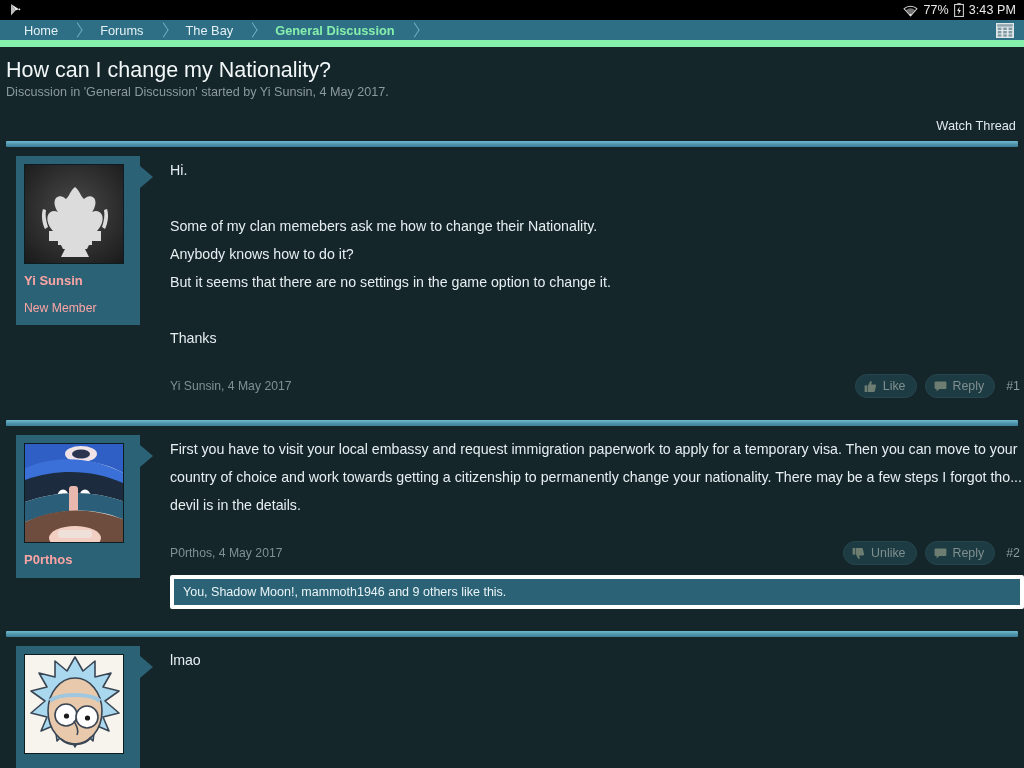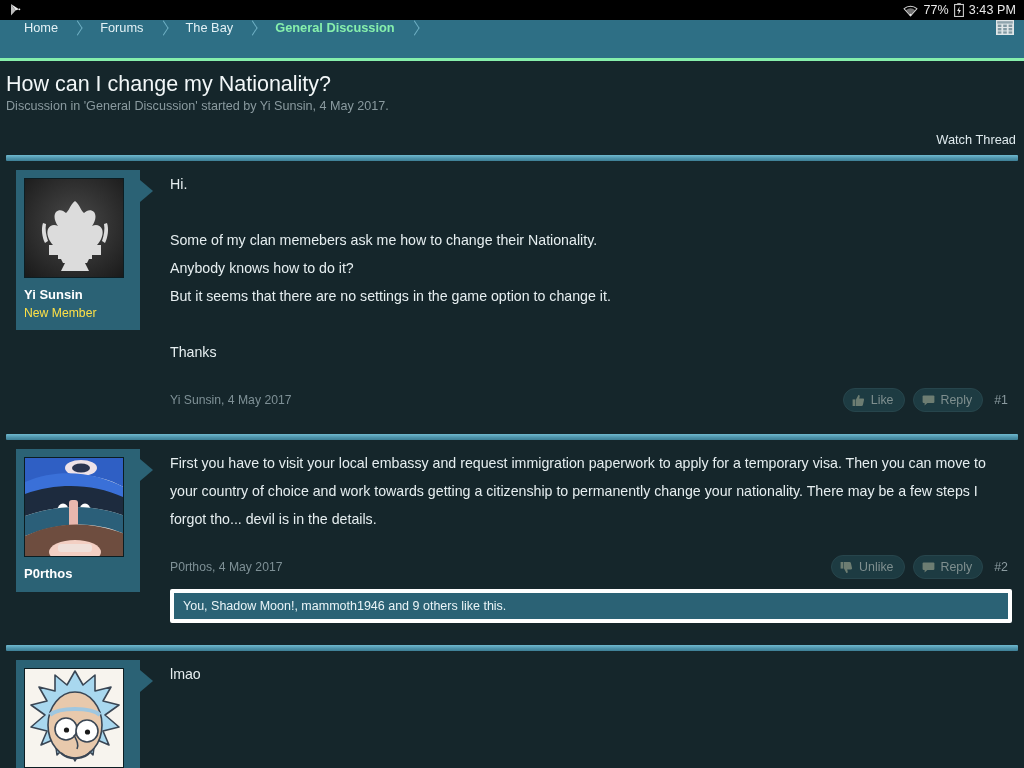--- a/index.html
+++ b/index.html
@@ -21,24 +21,24 @@
   }
   .statusbar .left { display: flex; align-items: center; gap: 6px; flex: 1; }
   .statusbar .right { display: flex; align-items: center; gap: 5px; }
   .play-icon { width: 14px; height: 14px; display: block; }
   .wifi-icon { width: 15px; height: 13px; display: block; }
   .batt-icon { width: 10px; height: 14px; display: block; }
   .sb-text { font-size: 12.5px; letter-spacing: 0.1px; color: #eaeaea; }
 
   
   .crumbbar {
-    height: 41px; width: 100%;
+    height: 27px; width: 100%;
     background: #2e6f85;
-    border-bottom: 3px solid #86efac;
-    display: flex; align-items: flex-start;
+    border-bottom: 7px solid #86efac;
+    display: flex; align-items: center;
     position: relative;
   }
   .crumb-edge { width: 11px; background: #15262b; }
   .crumbs { display: flex; align-items: stretch; }
   .crumb {
     display: flex; align-items: center;
     padding: 0 13px 0 13px;
     color: #e3f1f5;
     font-size: 12.8px;
     white-space: nowrap;
@@ -109,27 +109,27 @@
     border-left: 13px solid #2b6275;
   }
   .avatar {
     width: 100px; height: 100px;
     border: 1px solid #0c1d22;
     display: block; overflow: hidden;
   }
   .avatar svg { display: block; }
   .username {
     margin-top: 9px; font-size: 13px; font-weight: bold;
-    color: #ffffff; line-height: 1.2;
+    color: #fca5a5; line-height: 1.2;
   }
   .usertitle {
-    margin-top: 3px; font-size: 12.2px; color: #fde047; line-height: 1.2;
-  }
-
-  .post-main { flex: 1; padding-left: 30px; padding-right: 12px; min-width: 0; }
+    margin-top: 12px; font-size: 12.2px; color: #fca5a5; line-height: 1.2;
+  }
+
+  .post-main { flex: 1; padding-left: 30px; padding-right: 0; min-width: 0; }
   .msg { color: #e6eef0; font-size: 14.2px; line-height: 28px; }
   .msg p { margin: 0; }
   .msg .blank { height: 28px; }
 
   .post-footer {
     display: flex; align-items: center;
     margin-top: 22px; padding-right: 4px;
   }
   .footer-credit { font-size: 12.2px; color: #7e9096; }
   .footer-actions { margin-left: auto; display: flex; align-items: center; gap: 8px; }

